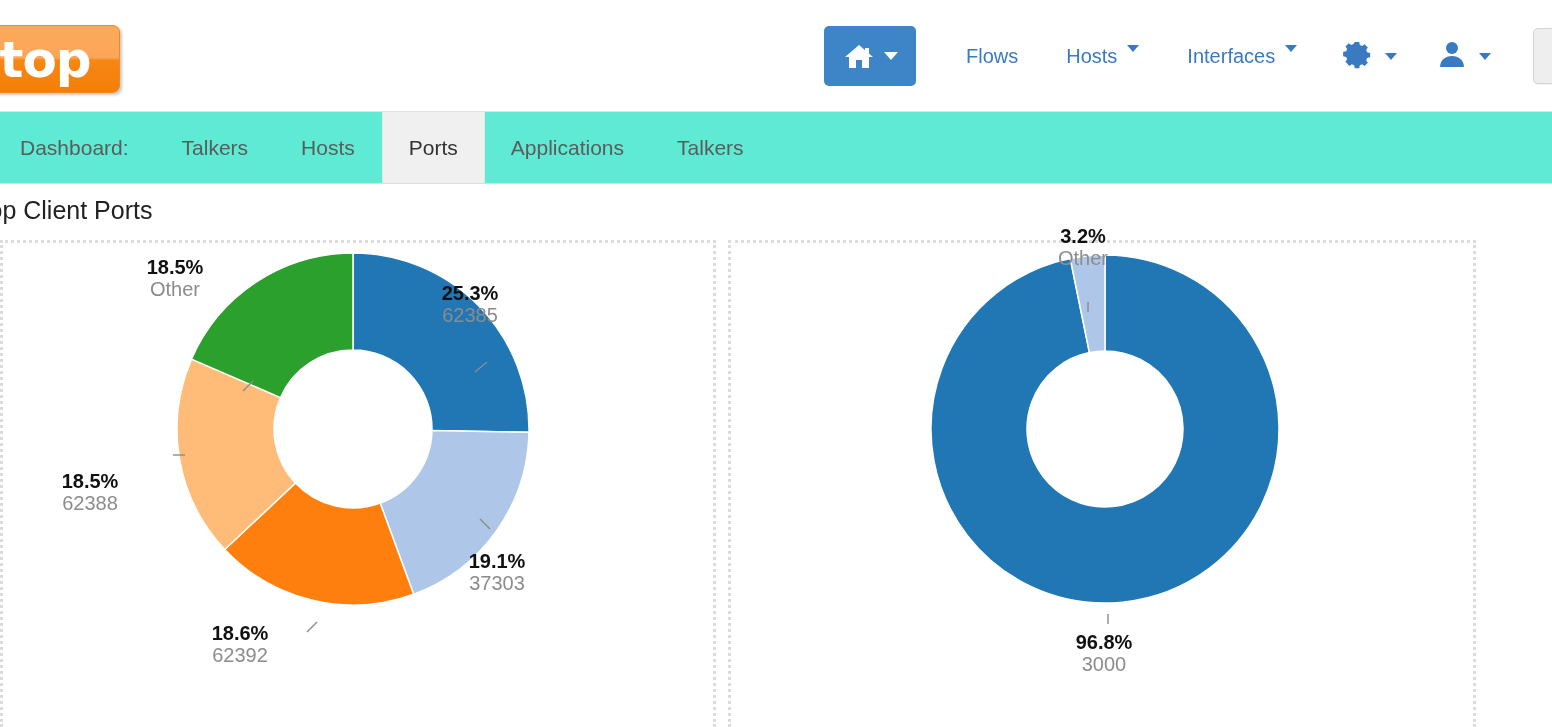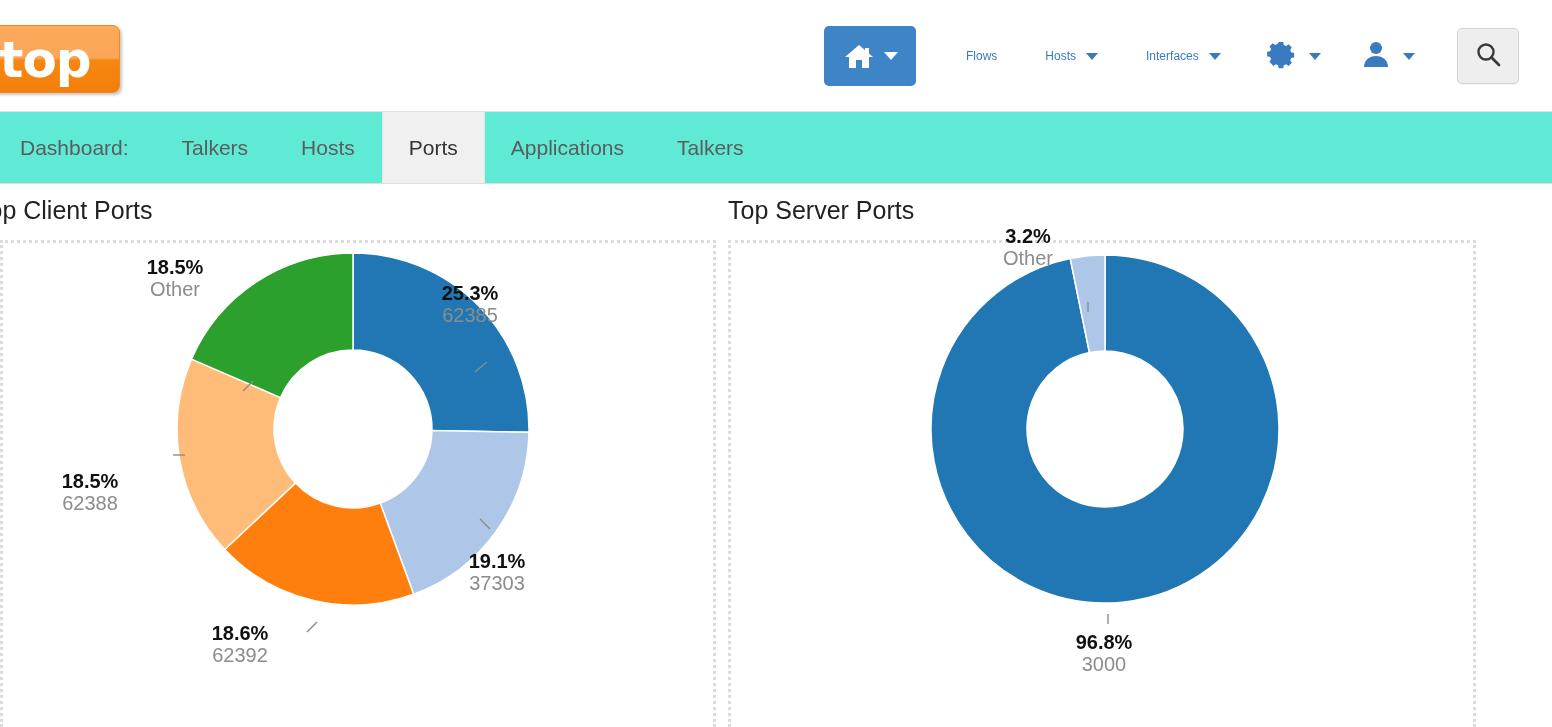--- a/index.html
+++ b/index.html
@@ -52,24 +52,23 @@
     border-radius: 5px;
     display: flex;
     align-items: center;
     justify-content: center;
     gap: 9px;
     cursor: pointer;
   }
   .home-btn svg { display: block; }
   .nav-link {
     color: #3a7ac0;
-    font-size: 12px;
+    font-size: 20px;
     padding: 0 24px;
     display: flex;
-    align-items: center;
     gap: 10px;
     cursor: pointer;
     white-space: nowrap;
   }
   .nav-link.first { margin-left: 26px; }
   .caret {
     width: 0; height: 0;
     border-left: 6px solid transparent;
     border-right: 6px solid transparent;
     border-top: 7px solid currentColor;
@@ -257,23 +256,20 @@
         <path d="M129.7015215738315,295.48029064344917 A176,176 0 0 1 96.47518587961926,105.10197124827873 L185.49738457096547,143.62531663985237 A79,79 0 0 0 200.41147843370845,229.07922136836638 Z" fill="#ffbb78" stroke="#ffffff" stroke-width="1.5"></path>
         <path d="M96.47518587961926,105.10197124827873 A176,176 0 0 1 257.99999999999994,-1 L258,96 A79,79 0 0 0 185.49738457096547,143.62531663985237 Z" fill="#2ca02c" stroke="#ffffff" stroke-width="1.5"></path>
         <line x1="148" y1="137" x2="158" y2="127" stroke="#8c8c8c" stroke-width="1.4"></line>
         <line x1="380" y1="118" x2="392" y2="108" stroke="#8c8c8c" stroke-width="1.4"></line>
         <line x1="395" y1="275" x2="385" y2="265" stroke="#8c8c8c" stroke-width="1.4"></line>
         <line x1="212" y1="378" x2="222" y2="368" stroke="#8c8c8c" stroke-width="1.4"></line>
         <line x1="78" y1="201" x2="90" y2="201" stroke="#8c8c8c" stroke-width="1.4"></line>
       </svg>
   </div>
 
-  <div class="panel" id="panel-right">
-    <div class="panel-title">Top Server Ports</div>
-  </div>
   <div class="panel-box" id="box-right"></div>
 
   <div class="chart-wrap" id="chart-right">
     <svg id="svg-right" width="690" height="480" viewBox="0 0 690 480">
         <path d="M345,1 A174,174 0 1 1 310.25046339049317,4.505220885141057 L329.42262151987626,98.57130591402874 A78,78 0 1 0 345,97 Z" fill="#2077b4" stroke="#ffffff" stroke-width="1.5"></path>
         <path d="M310.25046339049317,4.505220885141057 A174,174 0 0 1 344.99999999999994,1 L345,97 A78,78 0 0 0 329.42262151987626,98.57130591402874 Z" fill="#aec7e8" stroke="#ffffff" stroke-width="1.5"></path>
         <line x1="328" y1="58" x2="328" y2="48" stroke="#8c8c8c" stroke-width="1.4"></line>
         <line x1="348" y1="360" x2="348" y2="370" stroke="#8c8c8c" stroke-width="1.4"></line>
       </svg>
   </div>
@@ -296,18 +292,18 @@
   </div>
   <div class="lbl" id="l4" style="left: 75px; top: 72px; width: 200px;">
     <span class="pct">18.5%</span>
     <span class="nm">Other</span>
   </div>
 
   <div class="lbl" id="r0" style="left: 1004px; top: 447px; width: 200px;">
     <span class="pct">96.8%</span>
     <span class="nm">3000</span>
   </div>
-  <div class="lbl" id="r1" style="left: 928px; top: 41px; width: 200px;">
+  <div class="lbl" id="r1" style="left: 983px; top: 41px; width: 200px;">
     <span class="pct">3.2%</span>
     <span class="nm">Other</span>
   </div>
 
 </div>
 
 </body></html>

